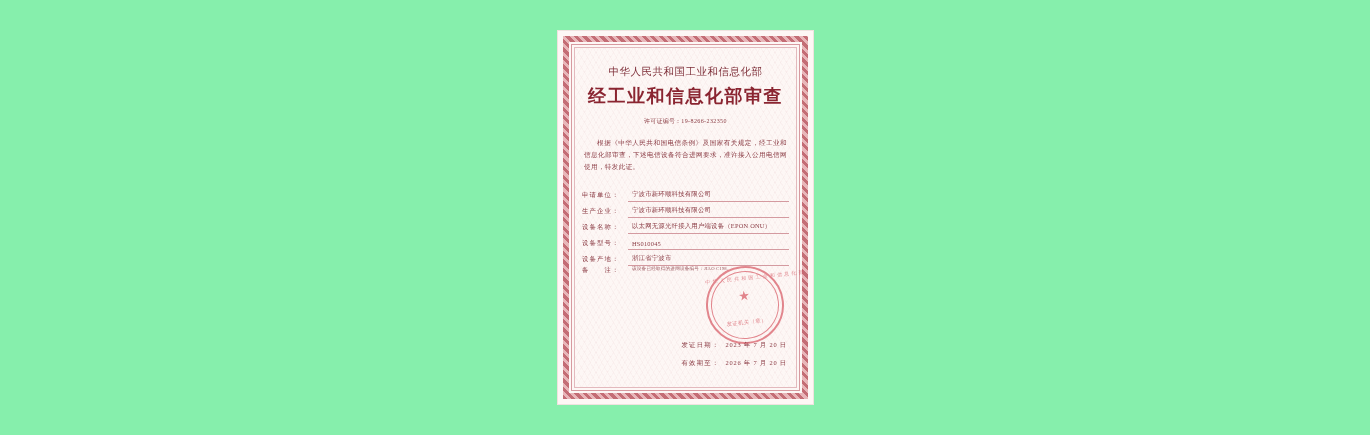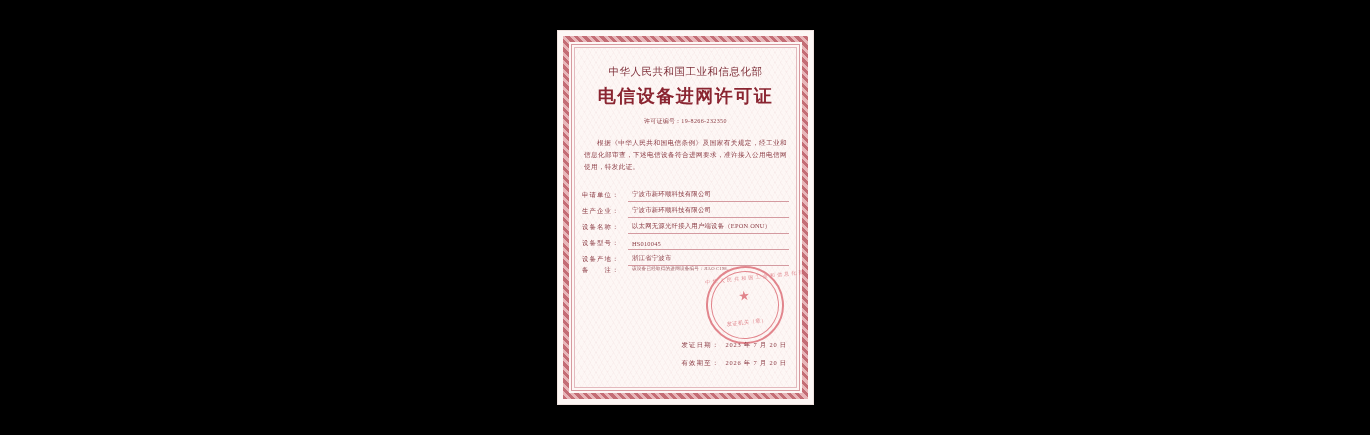--- a/index.html
+++ b/index.html
@@ -9,21 +9,21 @@
     width: 1370px;
     height: 435px;
     overflow: hidden;
     font-family: "Liberation Serif", serif;
   }
 
   #stage {
     position: relative;
     width: 1370px;
     height: 435px;
-    background: #000000;
+    background: #86efac;
   }
 
   
   .certificate {
     position: absolute;
     left: 558px;
     top: 31px;
     width: 255px;
     height: 373px;
     background: #fdf7f5;
@@ -237,21 +237,21 @@
 
     <div class="border-outer"></div>
     <div class="border-inner"></div>
     <div class="border-inner2"></div>
     <div class="texture"></div>
 
     <div class="content">
 
       <div class="ministry">中华人民共和国工业和信息化部</div>
 
-      <div class="main-title">电信设备进网许可证</div>
+      <div class="main-title">经工业和信息化部审查</div>
 
       <div class="license-no">
         <span>许可证编号：</span><span class="num">19-8266-232350</span>
       </div>
 
       <div class="para">
         <span class="indent"></span><span>根据《中华人民共和国电信条例》及国家有关规定，经工业和信息化部审查，下述电信设备符合进网要求，准许接入公用电信网使用，特发此证。</span>
       </div>
 
       <div class="fields">

